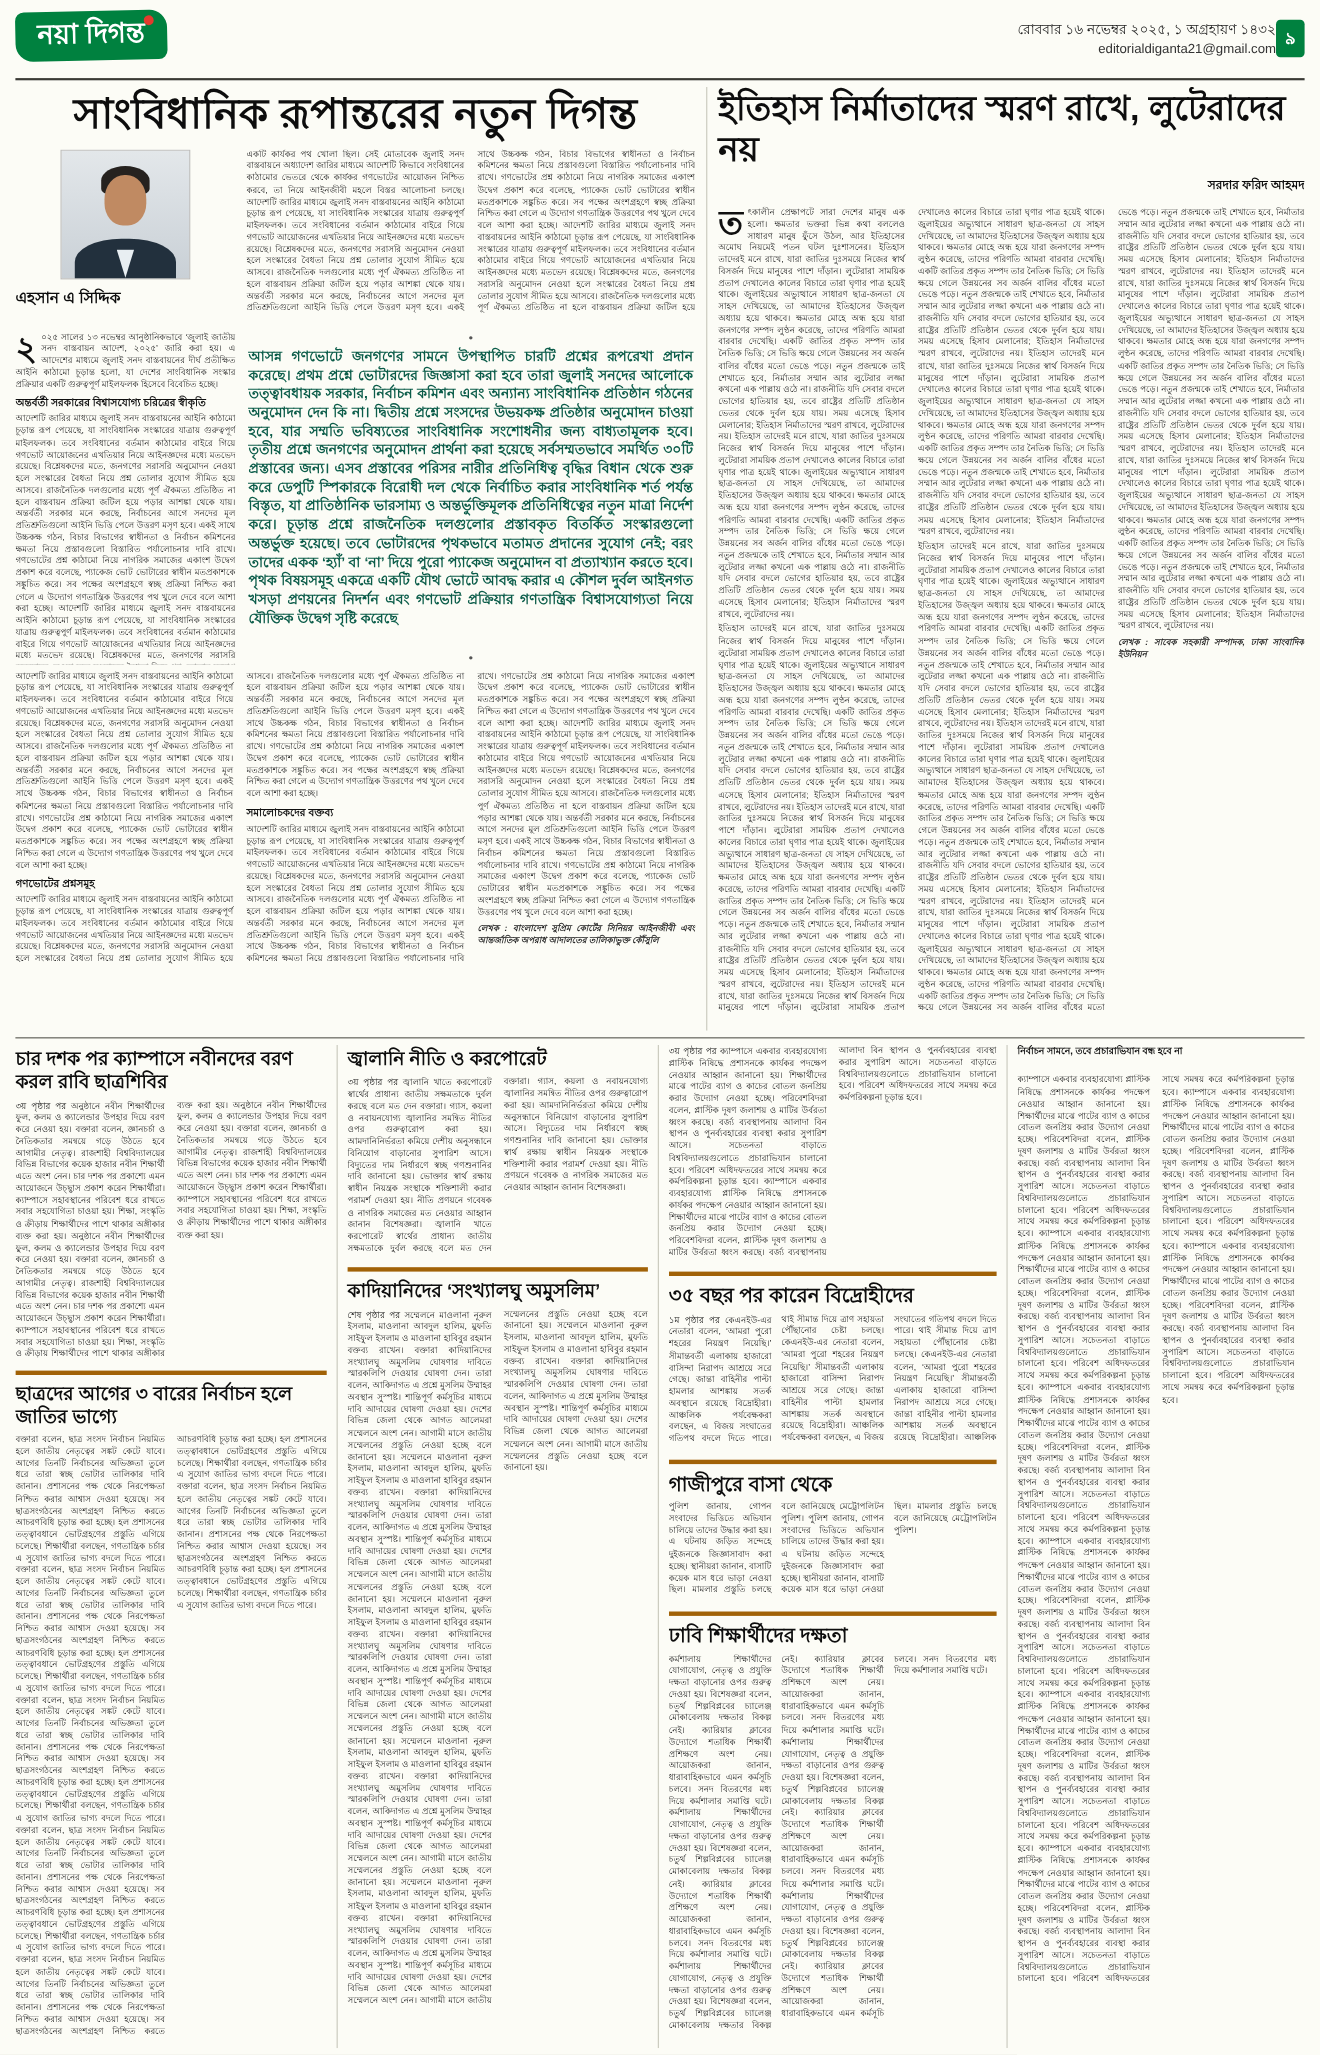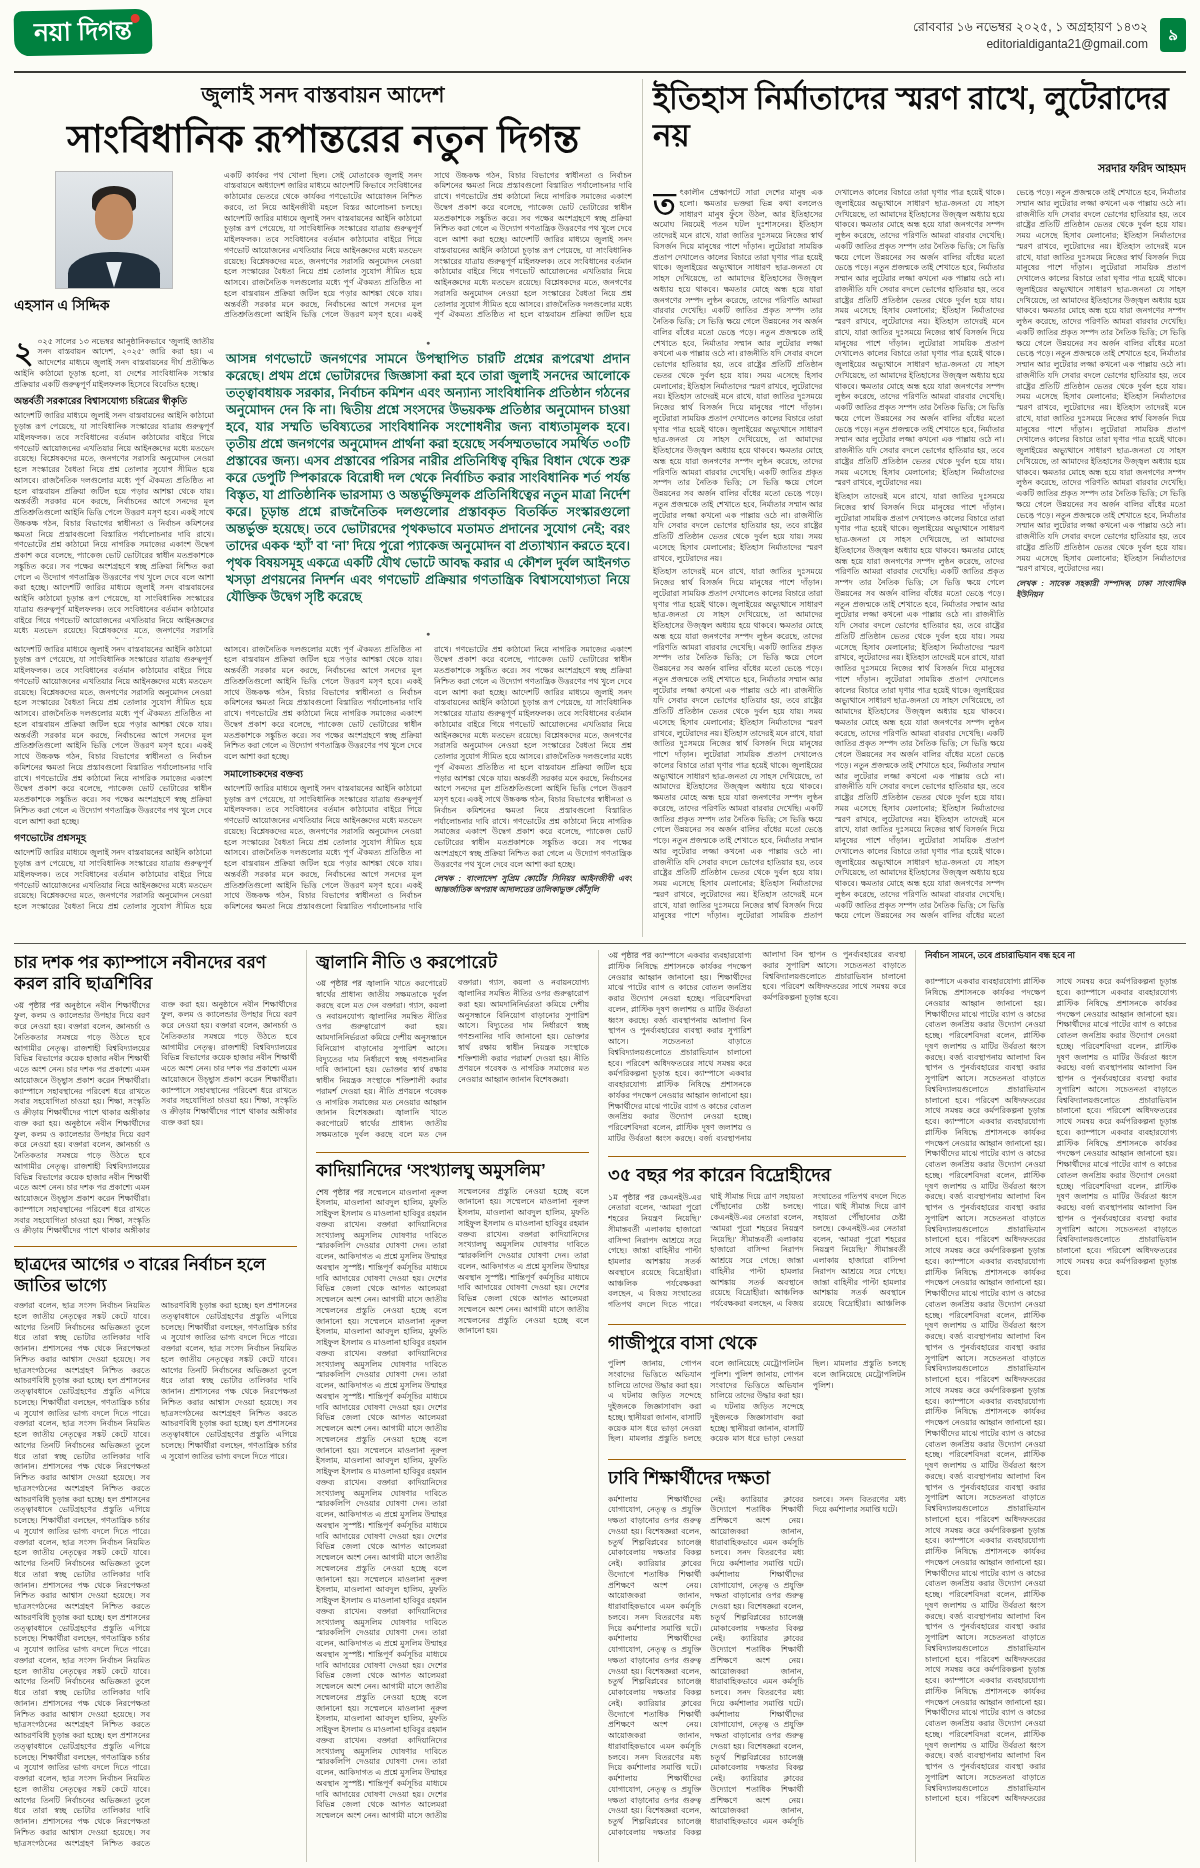--- a/index.html
+++ b/index.html
@@ -5,21 +5,21 @@
   *{box-sizing:border-box;margin:0;padding:0}
   html,body{background:#e9e9e2}
   .sheet{width:1200px;height:1868px;margin:0 auto;background:#fcfcf6;padding:10px 14px 8px;
          font-family:"Liberation Sans",sans-serif;color:#1c1c1c;overflow:hidden;position:relative}
 
   
   header{display:flex;align-items:flex-start;justify-content:space-between;height:58px}
   .logo{background:#00813f;color:#fff;font-weight:bold;font-size:25px;padding:9px 20px 11px;
         border-radius:8px 16px 8px 16px;transform:rotate(-1.2deg);position:relative;line-height:1}
   .logo-accent{position:absolute;top:5px;right:12px;width:9px;height:9px;background:#e23b2e;border-radius:50%}
-  .header-right{display:flex;align-items:flex-start;gap:12px;padding-top:8px}
+  .header-right{display:flex;align-items:flex-start;padding-top:8px}
   .date-block{text-align:right;font-size:12.5px;line-height:1.45;color:#222}
   .date-block .email{font-size:12px;color:#333;text-decoration:none;display:block}
   .page-badge{background:#00813f;color:#fff;font-weight:bold;font-size:15px;width:26px;height:34px;
               display:flex;align-items:center;justify-content:center;border-radius:4px}
   .header-rule{border-top:2px solid #3a3a35;margin-top:3px}
 
   
   .bodytext p, p.body{font-size:7.8px;line-height:1.38;text-align:justify;color:#272727;margin-bottom:3px}
   h4.cross{font-size:9.5px;font-weight:bold;margin:4px 0 2px;color:#101010}
   .writer-note{font-style:italic;font-weight:bold;font-size:8px;margin-top:4px;color:#222}
@@ -56,21 +56,21 @@
   
   .bottom-rule{border-top:1.5px solid #55554e;margin-top:6px}
   .bottom{display:flex;margin-top:6px;height:912px;overflow:hidden}
   .bt{padding:0 9px;border-left:1px solid #c7c7bb;overflow:hidden}
   .bt.first{border-left:none;padding-left:0}
   .track1{width:292px}
   .track2{width:292px}
   .track34{width:588px;display:flex;flex-direction:column}
   .b-art h3{font-size:17px;line-height:1.25;font-weight:bold;margin:2px 0 5px;color:#0d0d0d}
   .b-art h3.big{font-size:18px}
-  .topline{border-top:1px solid #a16207;margin-top:6px;padding-top:5px}
+  .topline{border-top:4px solid #a16207;margin-top:6px;padding-top:5px}
   .cols2{column-count:2;column-gap:11px;column-fill:auto;overflow:hidden}
   .cols3n{column-count:3;column-gap:9px;column-fill:auto;overflow:hidden}
   .h240{height:240px}.h556{height:556px}.h168{height:168px}.h642{height:642px}
   .h200{height:200px}.h126{height:126px}.h94{height:94px}.h348{height:348px}.h838{height:838px}
   .t34-row{display:flex;flex:1;overflow:hidden}
   .t34-left{width:308px;flex:none;border-right:1px solid #c7c7bb;padding-right:9px;overflow:hidden}
   .t34-right{flex:1;padding-left:9px;overflow:hidden}
   .lead-bold{font-size:8.5px;font-weight:bold;line-height:1.35;margin-bottom:16px;color:#101010}
 </style>
 </head>
@@ -89,21 +89,20 @@
         <a class="email">editorialdiganta21@gmail.com</a>
       </div>
       <div class="page-badge">৯</div>
     </div>
   </header>
   <div class="header-rule"></div>
 
   <div class="main-row">
 
     <article class="lead bodytext">
-      <div class="kicker">জুলাই সনদ বাস্তবায়ন আদেশ</div>
       <h1>সাংবিধানিক রূপান্তরের নতুন দিগন্ত</h1>
 
       <div class="la-row1">
         <div class="la-col1">
           <div class="photo">
             <span class="hair"></span>
             <span class="head"></span>
             <span class="suit"></span>
             <span class="shirt"></span>
           </div>

